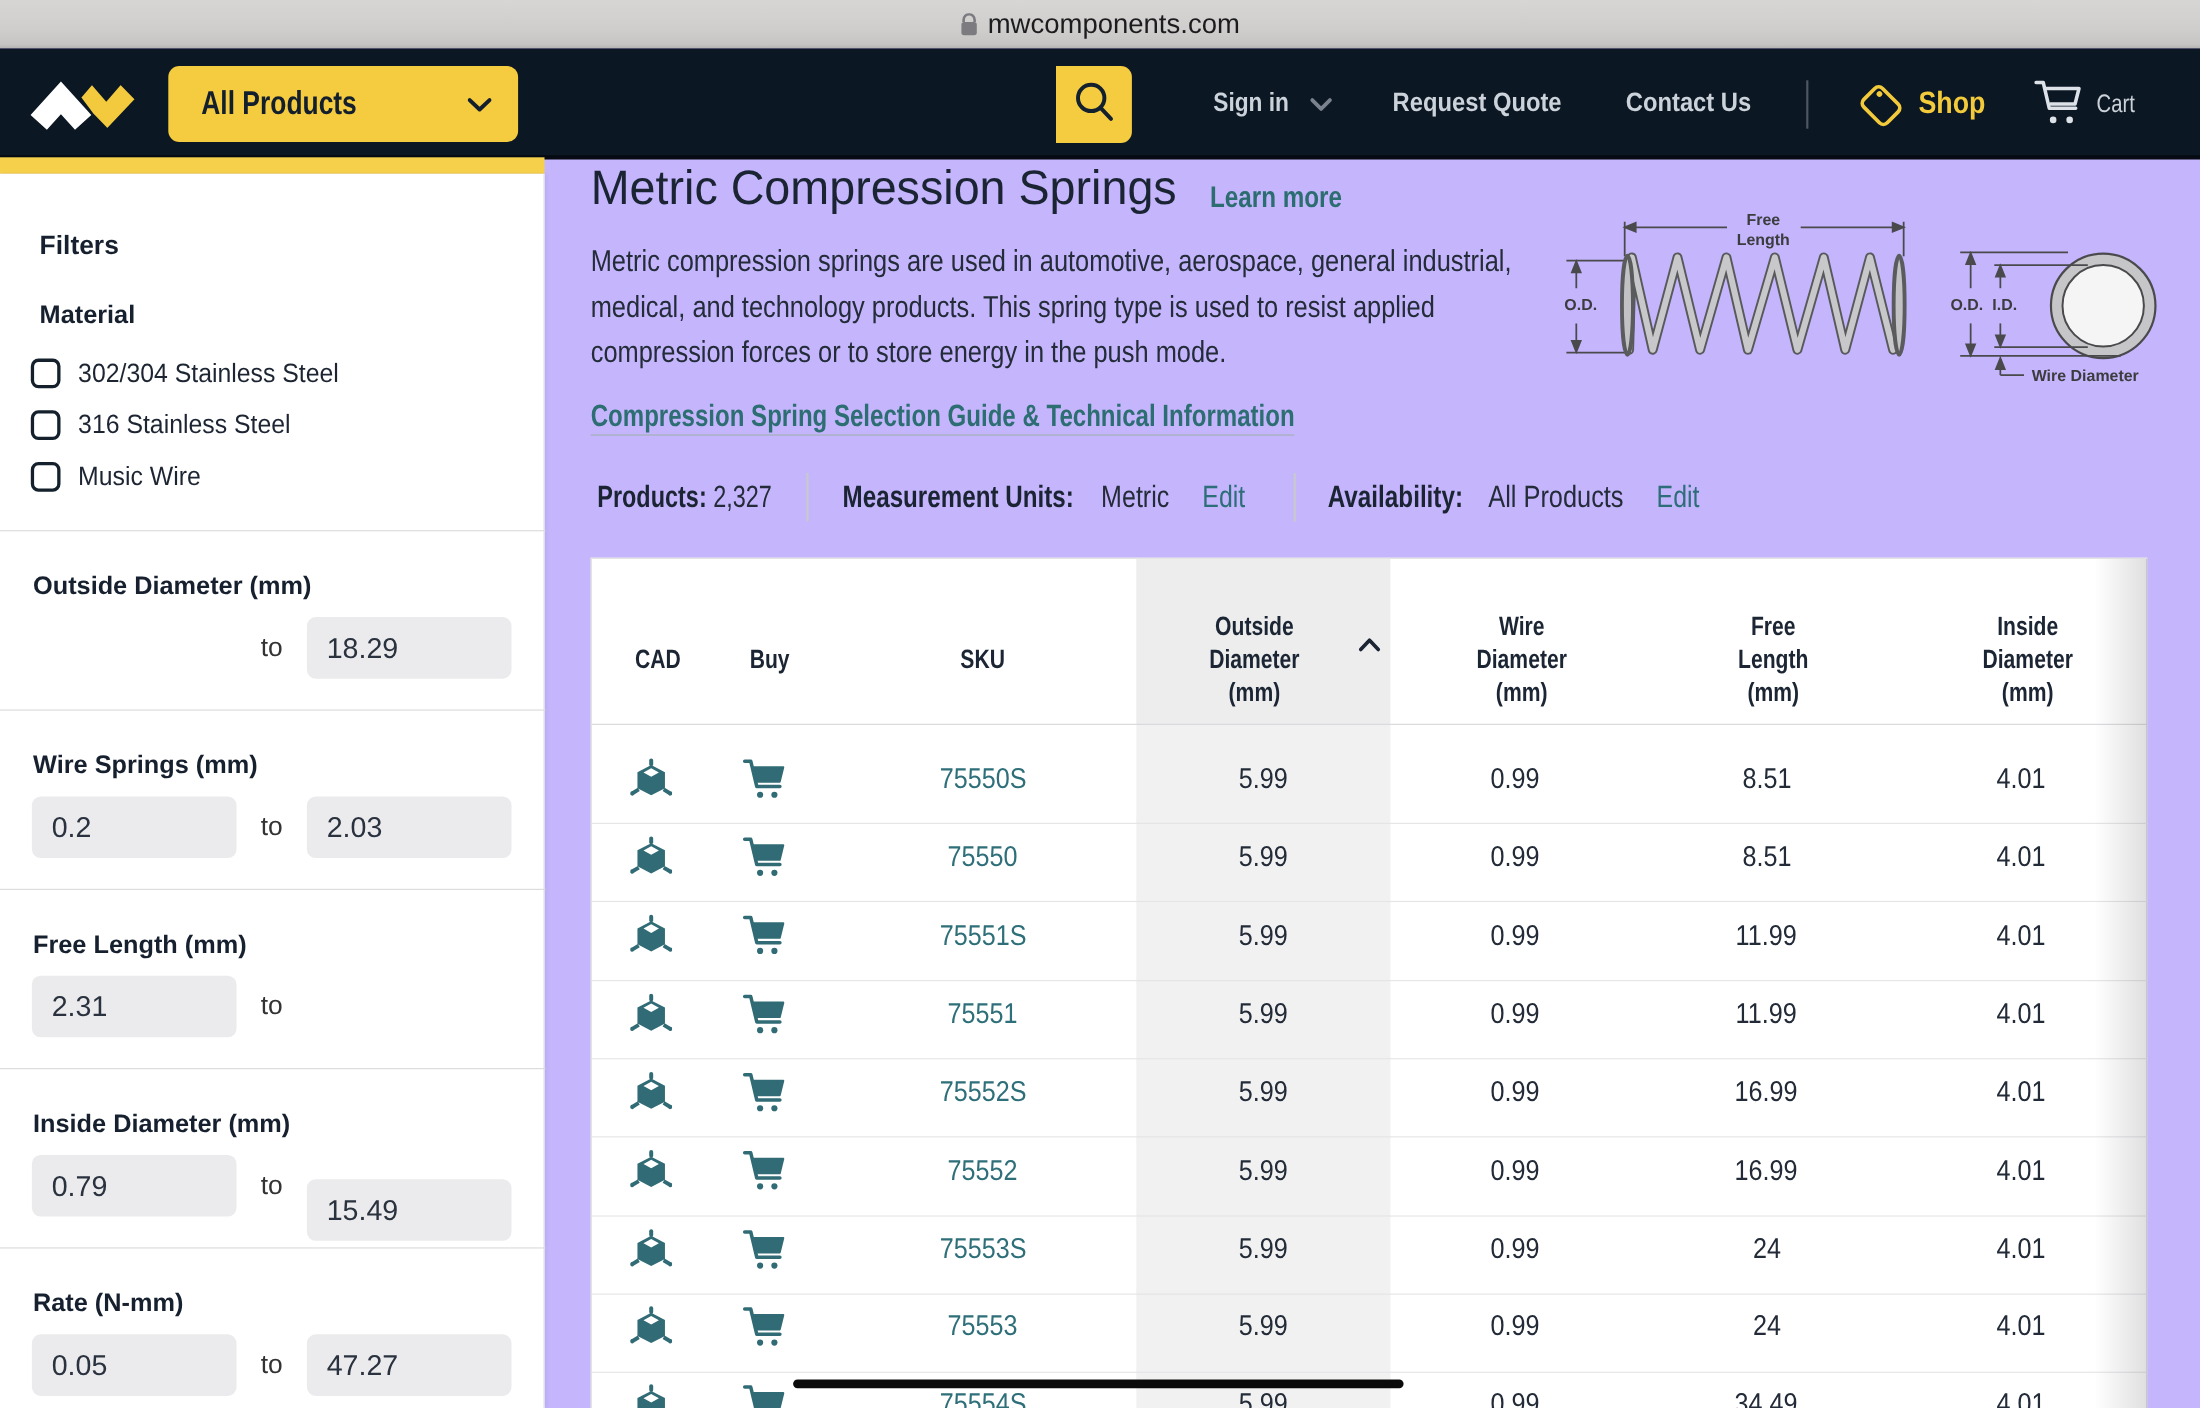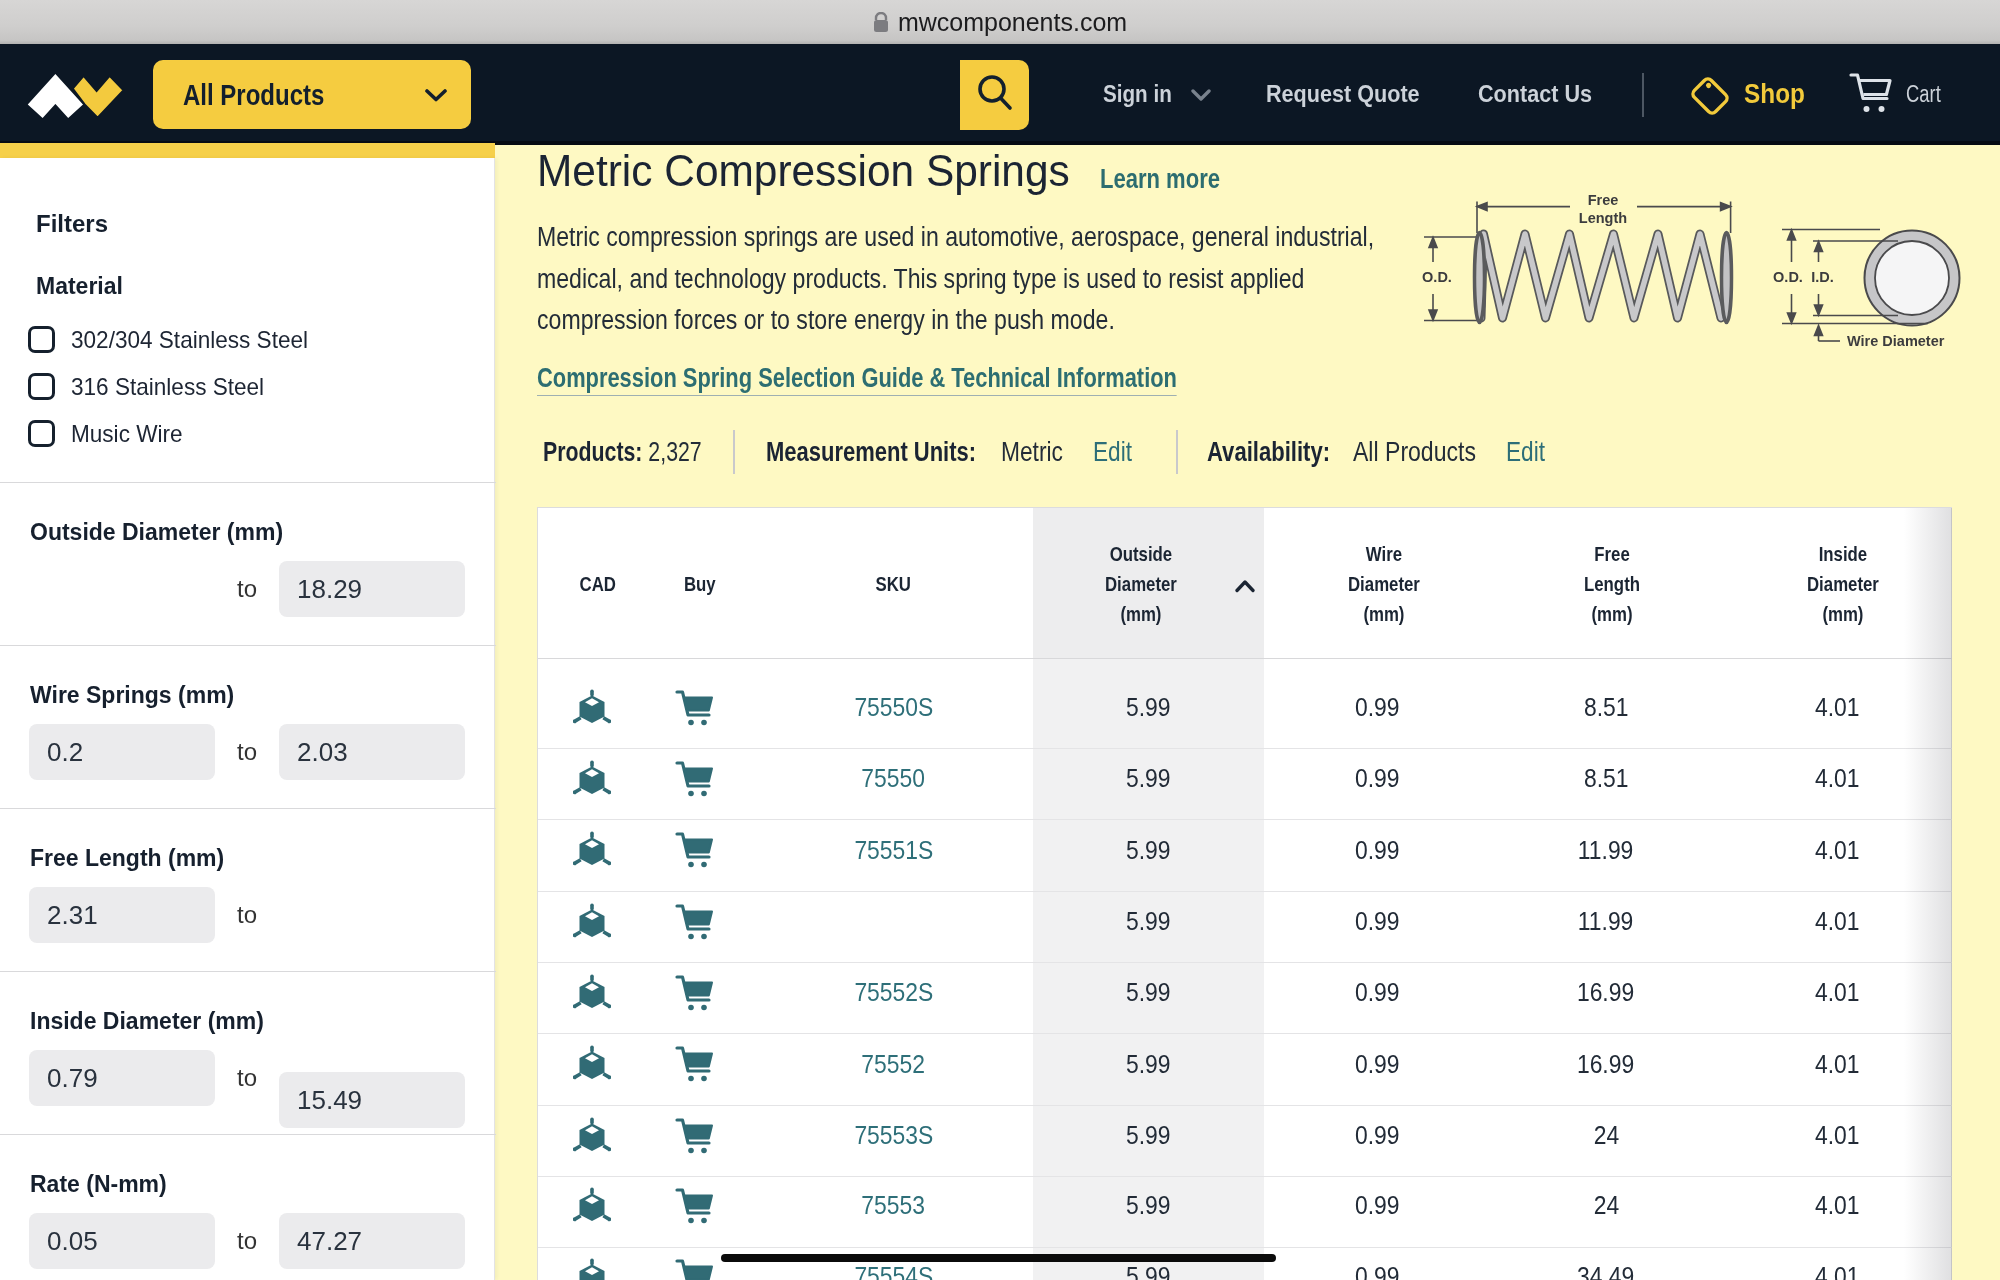--- a/index.html
+++ b/index.html
@@ -1,18 +1,18 @@
 <!DOCTYPE html>
 <html><head>
 <meta charset="utf-8">
 <style>
 * { margin:0; padding:0; box-sizing:border-box; }
 html,body { width:2000px; height:1280px; overflow:hidden; }
 body { font-family:"Liberation Sans", sans-serif; }
-#page { position:relative; width:2000px; height:1280px; background:#fef9c3; overflow:hidden; }
+#page { position:relative; width:2000px; height:1280px; background:#c4b5fd; overflow:hidden; }
 .abs { position:absolute; }
 
 #bbar { left:0; top:0; width:2000px; height:44px; background:linear-gradient(180deg,#d7d6d5 0%,#cfcecd 60%,#c6c5c4 92%,#b3b2b1 100%); }
 #bbar .url { position:absolute; left:0; top:0; width:100%; height:44px; display:flex; align-items:center; justify-content:center; gap:9px; color:#1c1c1e; font-size:25px; }
 
 #hdr { left:0; top:44px; width:2000px; height:100px; background:#0c1724; }
 .btn-all { position:absolute; left:153px; top:16px; width:318px; height:69px; background:#f5cc40; border-radius:10px; color:#131f2d; font-weight:bold; font-size:30px; display:flex; align-items:center; padding-left:30px; }
 .srch { position:absolute; left:486px; top:16px; width:543px; height:70px; }
 .srch .field { position:absolute; left:0; top:0; width:474px; height:70px; background:#fff; border-radius:10px 0 0 10px; display:flex; align-items:center; padding-left:21px; color:#59616b; font-size:23.5px; }
 .srch .go { position:absolute; left:474px; top:0; width:69px; height:70px; background:#f5cc40; border-radius:0 10px 10px 0; }
@@ -34,21 +34,21 @@
 #guide { left:537px; top:361px; font-size:28px; font-weight:bold; color:#2d6e72; transform:scaleX(0.781); transform-origin:0 50%; }
 #guide span { display:inline-block; line-height:1.2; border-bottom:1.5px solid #9fb0b2; }
 .pr { position:absolute; top:436px; font-size:28px; color:#232c38; }
 .pr b { color:#1b2433; }
 .pdiv { position:absolute; top:430px; width:1.5px; height:44px; background:#c9c9cc; }
 .teal { color:#2d6e78; }
 
 #tbl { left:537px; top:507px; width:1415px; height:773px; background:#fff; border:1px solid #dcdcde; border-bottom:none; }
 .graycol-h { position:absolute; left:495px; top:0; width:231px; height:151px; background:#ededee; }
 .graycol-b { position:absolute; left:495px; top:151px; width:231px; height:622px; background:#f1f1f2; }
-.th { position:absolute; top:0; height:151px; display:flex; align-items:center; justify-content:center; text-align:center; font-size:21px; font-weight:bold; color:#1b2533; line-height:30px;padding-left:12px; }
+.th { position:absolute; top:16px; height:151px; display:flex; align-items:center; justify-content:center; text-align:center; font-size:24px; font-weight:bold; color:#1b2533; line-height:30px;padding-left:12px; }
 .th > span, .th > div { display:inline-block; transform:scaleX(0.8); }
 .hline { position:absolute; left:0; width:1414px; height:1px; background:#e4e4e6; }
 .cell { position:absolute; display:flex; align-items:center; justify-content:center; font-size:26px; color:#222b37; }
 .cell > i { font-style:normal; display:inline-block; transform:scaleX(0.88); }
 .sku { color:#2e6f79; }
 #rshadow { left:1904px; top:508px; width:48px; height:772px; background:linear-gradient(to right, rgba(110,110,118,0), rgba(110,110,118,0.22)); }
 #sbar { left:721px; top:1254px; width:555px; height:8px; background:#0b0b0b; border-radius:4px; }
 </style>
 </head>
 <body>
@@ -359,20 +359,23 @@
 <path d="M31.2,27.2 L36.5,30.3 a2 2 0 1 1 -1.8,3.1 L29.4,30.2 Z"></path>
         </g>
 <polygon points="19,9.3 26,13.2 19,17.1 12,13.2" fill="#ffffff"></polygon>
 </svg>
 <svg class="abs" style="left:136px;top:393.6px" width="40" height="40" viewBox="0 0 40 40">
 <path d="M3,4 h5.5 l5.5,23 h21" fill="none" stroke="#316b75" stroke-width="3.2" stroke-linecap="round" stroke-linejoin="round"></path>
 <path d="M10.5,9.5 h27.5 l-3.2,13 h-21.2 z" fill="#316b75" stroke="#316b75" stroke-width="2" stroke-linejoin="round"></path>
 <circle cx="17" cy="34.5" r="2.8" fill="#316b75"></circle>
 <circle cx="30" cy="34.5" r="2.8" fill="#316b75"></circle>
 </svg>
+    <div class="cell sku" style="left:210px;top:393.6px;width:291px;height:40px">
+        <i>75551</i>
+      </div>
     <div class="cell" style="left:495px;top:393.6px;width:231px;height:40px">
         <i>5.99</i>
       </div>
     <div class="cell" style="left:726px;top:393.6px;width:227px;height:40px">
         <i>0.99</i>
       </div>
     <div class="cell" style="left:953px;top:393.6px;width:230px;height:40px">
         <i>11.99</i>
       </div>
     <div class="cell" style="left:1183px;top:393.6px;width:232px;height:40px">

